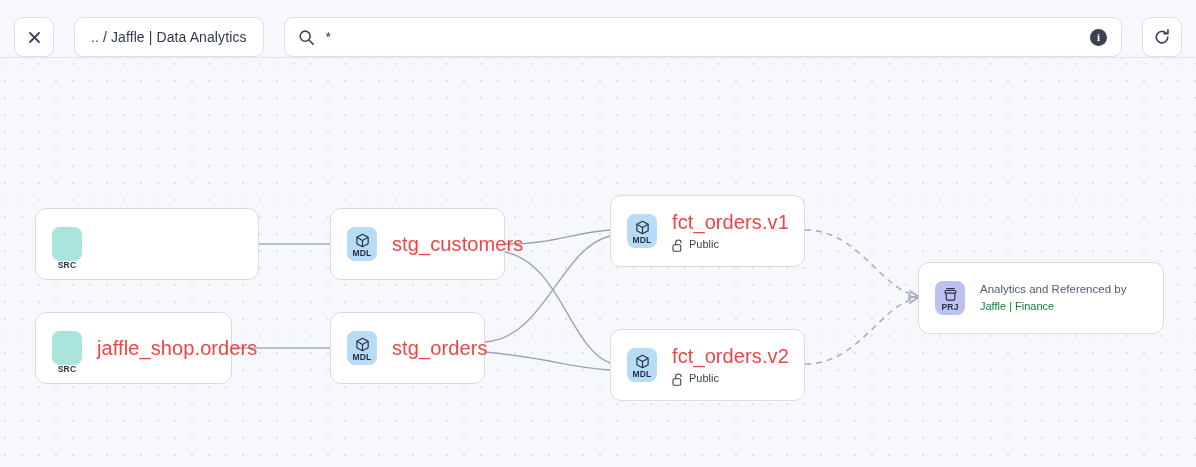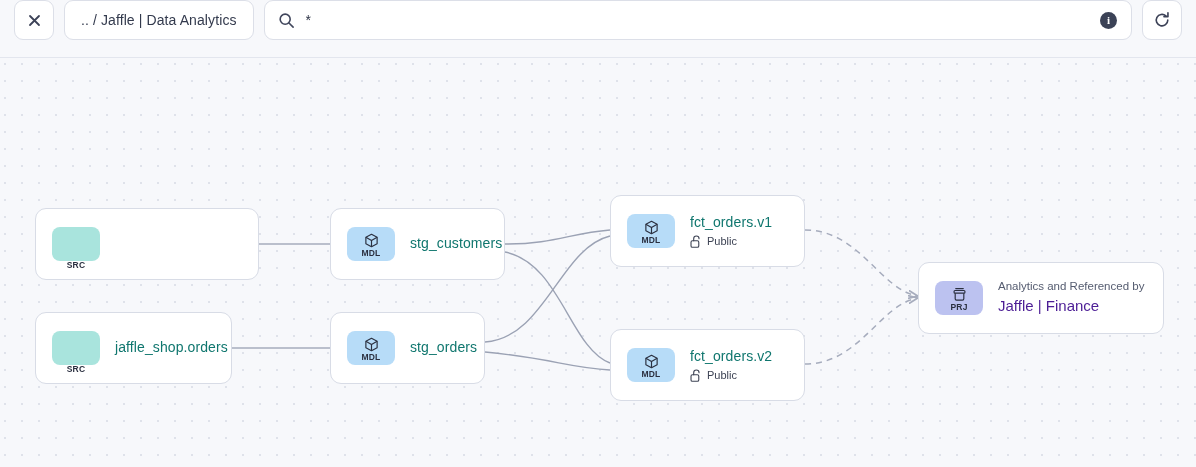--- a/index.html
+++ b/index.html
@@ -21,22 +21,22 @@
 
   
   #toolbar {
     position: absolute;
     left: 0; top: 0;
     width: 1196px;
     height: 58px;
     background: #f7f8fb;
     border-bottom: 1px solid #e3e6ee;
     display: flex;
-    align-items: flex-start;
-    gap: 10px;
+    align-items: flex-end;
+    gap: 20px;
     padding: 0 14px;
     z-index: 20;
   }
 
   .tb-btn {
     height: 40px;
     min-width: 40px;
     background: #ffffff;
     border: 1px solid #dcdfe8;
     border-radius: 9px;
@@ -134,21 +134,21 @@
     display: flex;
     align-items: center;
     padding: 0 16px;
     gap: 15px;
     z-index: 5;
     cursor: pointer;
   }
 
   .node-badge {
     flex: 0 0 auto;
-    width: 48px;
+    width: 30px;
     height: 34px;
     border-radius: 8px;
     display: flex;
     flex-direction: column;
     align-items: center;
     justify-content: center;
     gap: 0px;
     color: #2b3040;
   }
 
@@ -169,22 +169,22 @@
   }
 
   .node-labels {
     display: flex;
     flex-direction: column;
     justify-content: center;
     min-width: 0;
   }
 
   .node-title {
-    font-size: 14px;
-    color: #0f766e;
+    font-size: 20px;
+    color: #ef4444;
     white-space: nowrap;
     line-height: 1.25;
     letter-spacing: .1px;
   }
 
   .node-sub {
     display: flex;
     align-items: center;
     gap: 5px;
     font-size: 11px;
@@ -196,22 +196,22 @@
   .node-sub svg { flex: 0 0 auto; display: block; }
 
   .node-overline {
     font-size: 11.5px;
     color: #555c70;
     white-space: nowrap;
     line-height: 1.2;
   }
 
   .node-mainline {
-    font-size: 15px;
-    color: #4c1d95;
+    font-size: 11px;
+    color: #15803d;
     white-space: nowrap;
     line-height: 1.3;
     margin-top: 2px;
   }
 </style>
 </head>
 <body>
 
 <div id="app">
 

